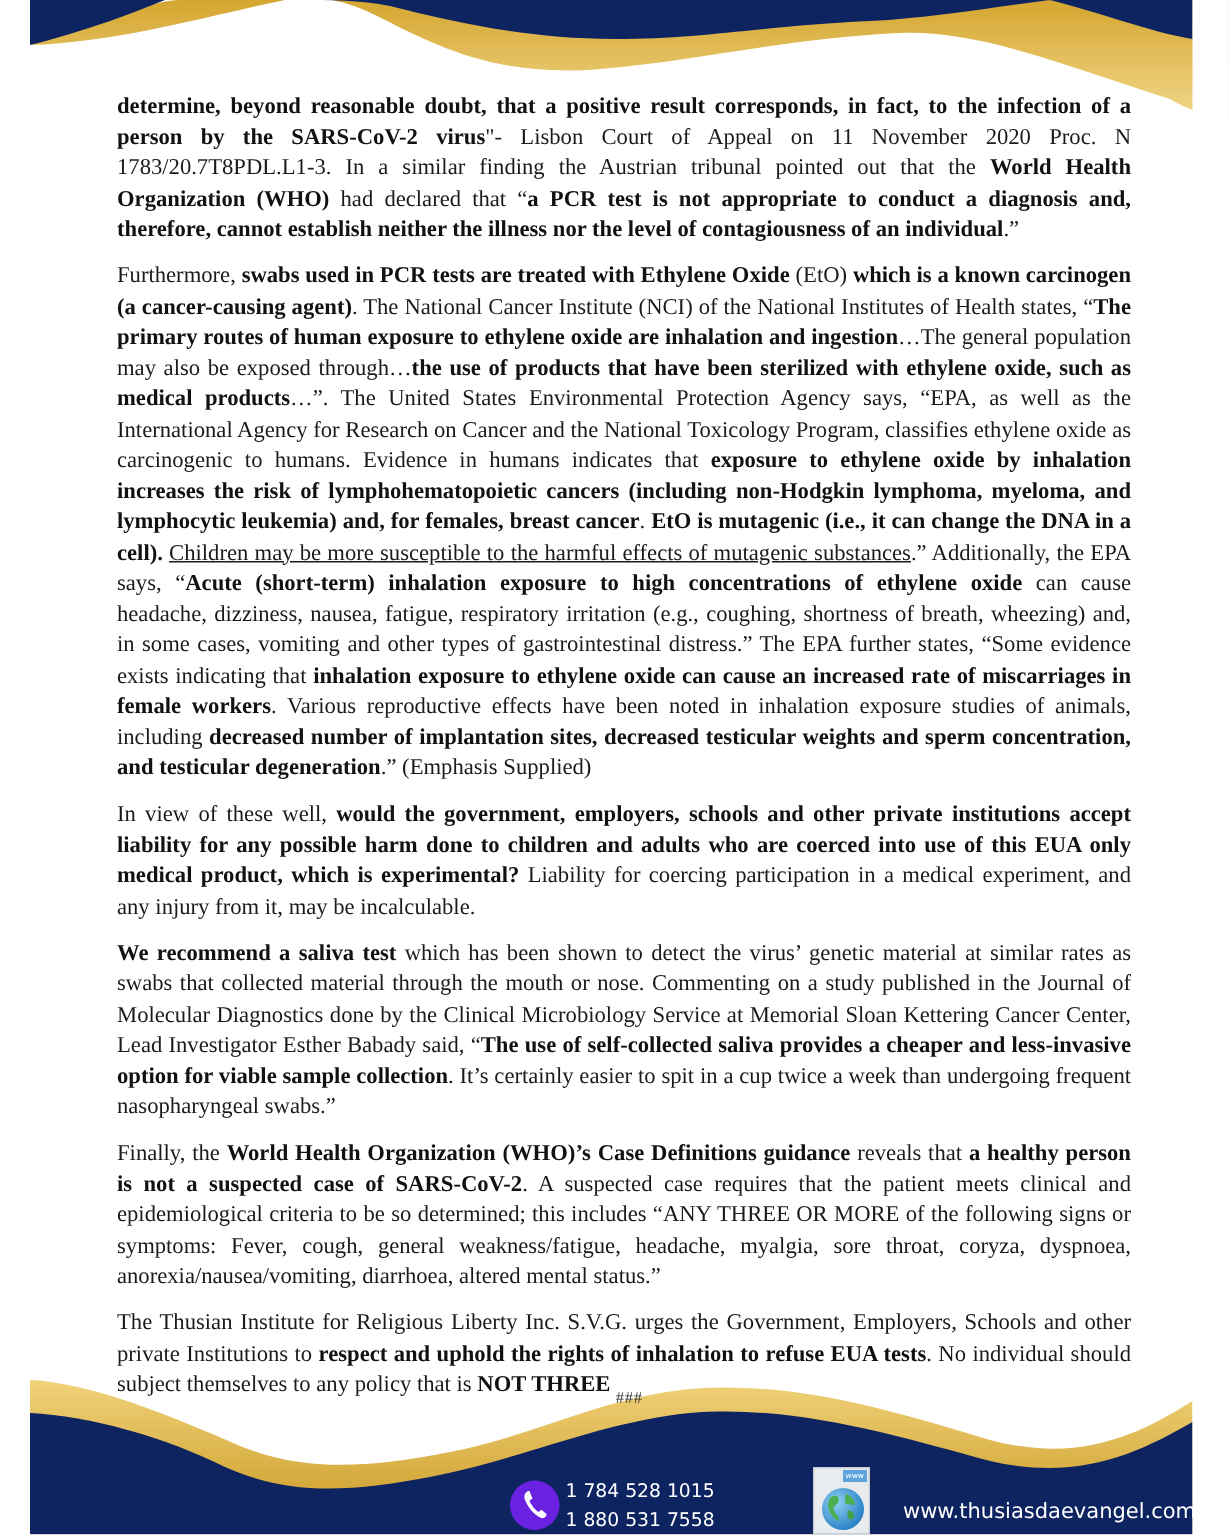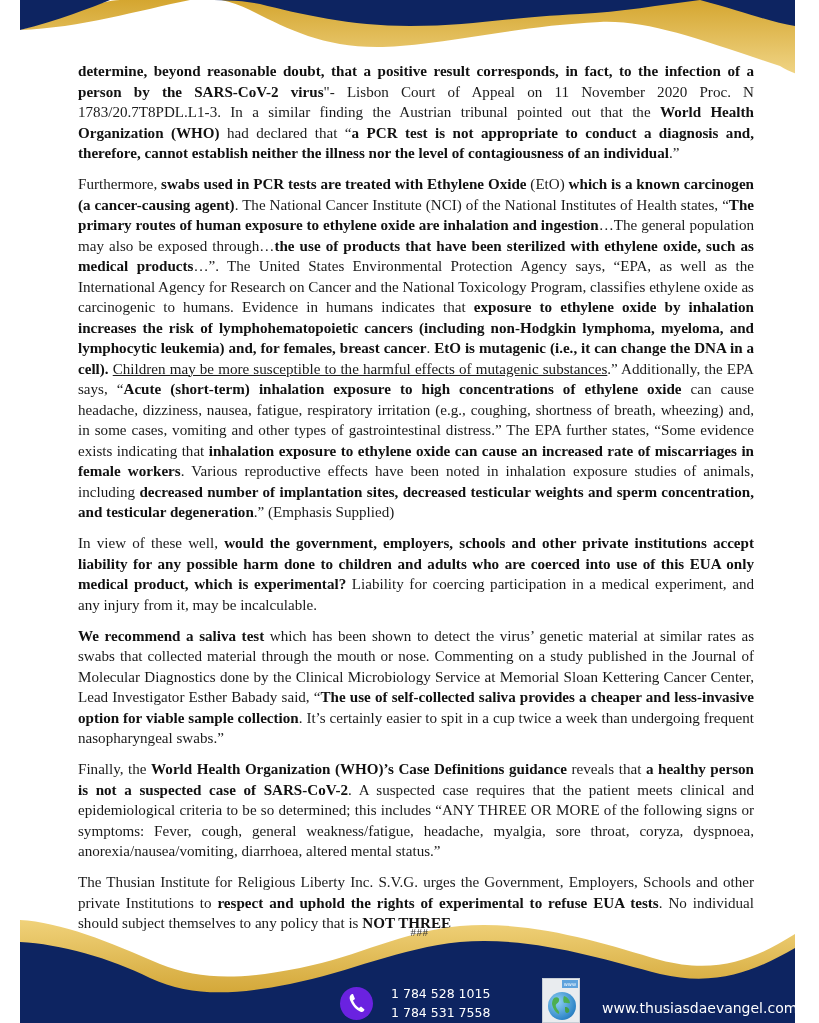--- a/index.html
+++ b/index.html
@@ -43,21 +43,21 @@
   .footer-item { position: absolute; display: flex; align-items: center; }
   .footer-text {
     font-family: "DejaVu Sans", sans-serif;
     font-size: 12.5px;
     color: #ffffff;
     font-weight: 500;
   }
   .f-email { left: 55px; top: 978px; }
   .f-email .footer-text { margin-left: 10px; margin-top: 14px; }
   .f-phone { left: 340px; top: 984px; }
-  .f-phone .phones { margin-left: 18px; display: flex; flex-direction: column; line-height: 19px; }
+  .f-phone .phones { margin-left: 4px; display: flex; flex-direction: column; line-height: 19px; }
   .f-web { left: 542px; top: 978px; }
   .f-web .footer-text { margin-left: 22px; margin-top: 14px; font-size: 14px; }
 
   .icon-email {
     width: 40px; height: 40px; border-radius: 50%;
     background: #2f7fdc;
     display: flex; align-items: center; justify-content: center;
     box-shadow: 2px 3px 0 rgba(0,0,0,0.15);
   }
   .icon-phone {
@@ -107,21 +107,21 @@
     <rect x="795" y="0" width="24" height="80" fill="#ffffff"></rect>
     <path d="M20,30 C60,20 90,8 110,0 L20,0 Z" fill="#0d2461"></path>
   </svg>
 
   <div class="content" id="doc-body">
       <p><b>determine, beyond reasonable doubt, that a positive result corresponds, in fact, to the infection of a person by the SARS-CoV-2 virus</b><span>"- Lisbon Court of Appeal on 11 November 2020 Proc. N 1783/20.7T8PDL.L1-3. In a similar finding the Austrian tribunal pointed out that the </span><b>World Health Organization (WHO)</b><span> had declared that “</span><b>a PCR test is not appropriate to conduct a diagnosis and, therefore, cannot establish neither the illness nor the level of contagiousness of an individual</b><span>.”</span></p>
       <p><span>Furthermore, </span><b>swabs used in PCR tests are treated with Ethylene Oxide</b><span> (EtO) </span><b>which is a known carcinogen (a cancer-causing agent)</b><span>. The National Cancer Institute (NCI) of the National Institutes of Health states, “</span><b>The primary routes of human exposure to ethylene oxide are inhalation and ingestion</b><span>…The general population may also be exposed through…</span><b>the use of products that have been sterilized with ethylene oxide, such as medical products</b><span>…”. The United States Environmental Protection Agency says, “EPA, as well as the International Agency for Research on Cancer and the National Toxicology Program, classifies ethylene oxide as carcinogenic to humans. Evidence in humans indicates that </span><b>exposure to ethylene oxide by inhalation increases the risk of lymphohematopoietic cancers (including non-Hodgkin lymphoma, myeloma, and lymphocytic leukemia)</b><span> </span><b>and, for females, breast cancer</b><span>. </span><b>EtO is mutagenic (i.e., it can change the DNA in a cell).</b><span> </span><u>Children may be more susceptible to the harmful effects of mutagenic substances</u><span>.” Additionally, the EPA says, “</span><b>Acute (short-term) inhalation exposure to high concentrations of ethylene oxide</b><span> can cause headache, dizziness, nausea, fatigue, respiratory irritation (e.g., coughing, shortness of breath, wheezing) and, in some cases, vomiting and other types of gastrointestinal distress.” The EPA further states, “Some evidence exists indicating that </span><b>inhalation exposure to ethylene oxide can cause an increased rate of miscarriages in female workers</b><span>. Various reproductive effects have been noted in inhalation exposure studies of animals, including </span><b>decreased number of implantation sites, decreased testicular weights and sperm concentration, and testicular degeneration</b><span>.” (Emphasis Supplied)</span></p>
       <p><span>In view of these well, </span><b>would the government, employers, schools and other private institutions accept liability for any possible harm done to children and adults who are coerced into use of this EUA only medical product, which is experimental?</b><span> Liability for coercing participation in a medical experiment, and any injury from it, may be incalculable.</span></p>
       <p><b>We recommend a saliva test</b><span> which has been shown to detect the virus’ genetic material at similar rates as swabs that collected material through the mouth or nose. Commenting on a study published in the Journal of Molecular Diagnostics done by the Clinical Microbiology Service at Memorial Sloan Kettering Cancer Center, Lead Investigator Esther Babady said, “</span><b>The use of self-collected saliva provides a cheaper and less-invasive option for viable sample collection</b><span>. It’s certainly easier to spit in a cup twice a week than undergoing frequent nasopharyngeal swabs.”</span></p>
       <p><span>Finally, the </span><b>World Health Organization (WHO)’s Case Definitions guidance</b><span> reveals that </span><b>a healthy person is not a suspected case of SARS-CoV-2</b><span>. A suspected case requires that the patient meets clinical and epidemiological criteria to be so determined; this includes “ANY THREE OR MORE of the following signs or symptoms: Fever, cough, general weakness/fatigue, headache, myalgia, sore throat, coryza, dyspnoea, anorexia/nausea/vomiting, diarrhoea, altered mental status.”</span></p>
-      <p><span>The Thusian Institute for Religious Liberty Inc. S.V.G. urges the Government, Employers, Schools and other private Institutions to </span><b>respect and uphold the rights of experimental to refuse EUA tests</b><span>. No individual should subject themselves to any policy that is </span><b>NOT THREE</b></p>
+      <p><span>The Thusian Institute for Religious Liberty Inc. S.V.G. urges the Government, Employers, Schools and other private Institutions to </span><b>respect and uphold the rights of inhalation to refuse EUA tests</b><span>. No individual should subject themselves to any policy that is </span><b>NOT THREE</b></p>
     </div>
 
   <svg class="wave wave-bottom" viewBox="0 0 819 111" preserveAspectRatio="none">
     <defs>
       <linearGradient id="goldBot" x1="0" y1="0" x2="0" y2="1">
         <stop offset="0" stop-color="#f0d27a"></stop>
         <stop offset="1" stop-color="#c8961e"></stop>
       </linearGradient>
     </defs>
     <path d="M20,8 C60,10 110,30 160,52 C200,68 240,68 300,56 C360,44 400,20 460,14 C530,8 600,30 660,48 C720,64 760,44 795,22 L795,111 L20,111 Z" fill="url(#goldBot)"></path>
@@ -134,21 +134,21 @@
 
 
   <div class="footer-item f-phone">
     <div class="icon-phone">
       <svg width="18" height="20" viewBox="0 0 18 20">
         <path d="M4,1 C2,2 1,4 2,7 C4,12 8,17 13,19 C15,19.5 16,18 16.5,16.5 L13,13.5 L11,15 C8.5,13.5 6,10 5,7.5 L7,6 L5,1 Z" fill="#ffffff"></path>
       </svg>
     </div>
     <div class="phones">
       <span class="footer-text">1 784 528 1015</span>
-      <span class="footer-text">1 784 531 7558</span>
+      <span class="footer-text">1 880 531 7558</span>
     </div>
   </div>
 
   <div class="footer-item f-web">
     <div class="icon-web">
       <span class="www">www</span>
       <div class="globe">
         <svg width="28" height="28" viewBox="0 0 28 28">
           <path d="M6,6 C9,4 12,6 11,9 C10,12 7,11 8,15 C9,18 12,19 11,22 C8,21 5,17 4,12 C4,9 5,7 6,6 Z" fill="#4caf50"></path>
           <path d="M16,4 C19,5 22,8 22,11 C20,12 18,10 16,11 C15,9 15,6 16,4 Z" fill="#4caf50"></path>

